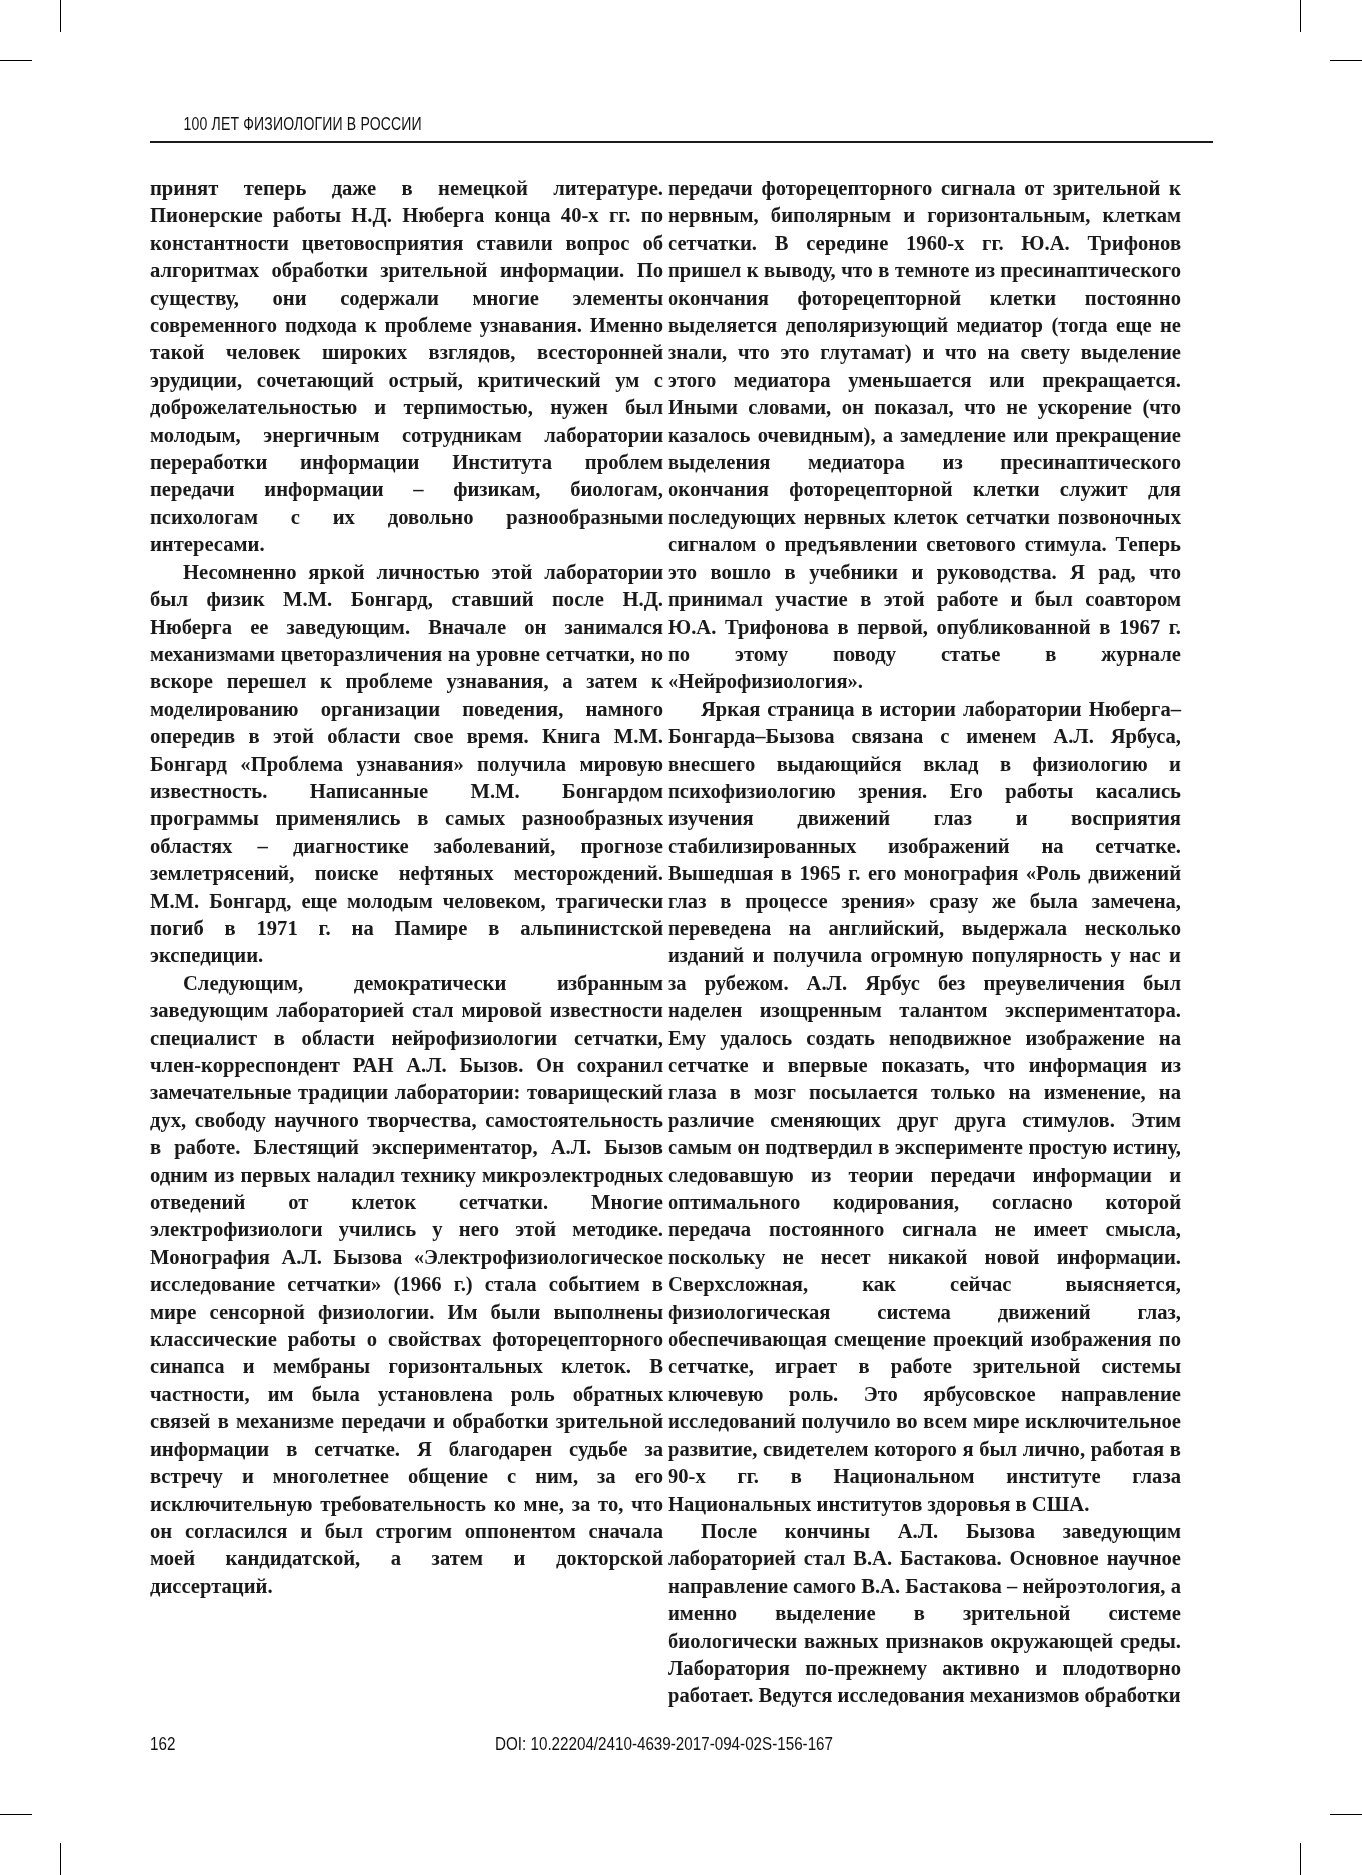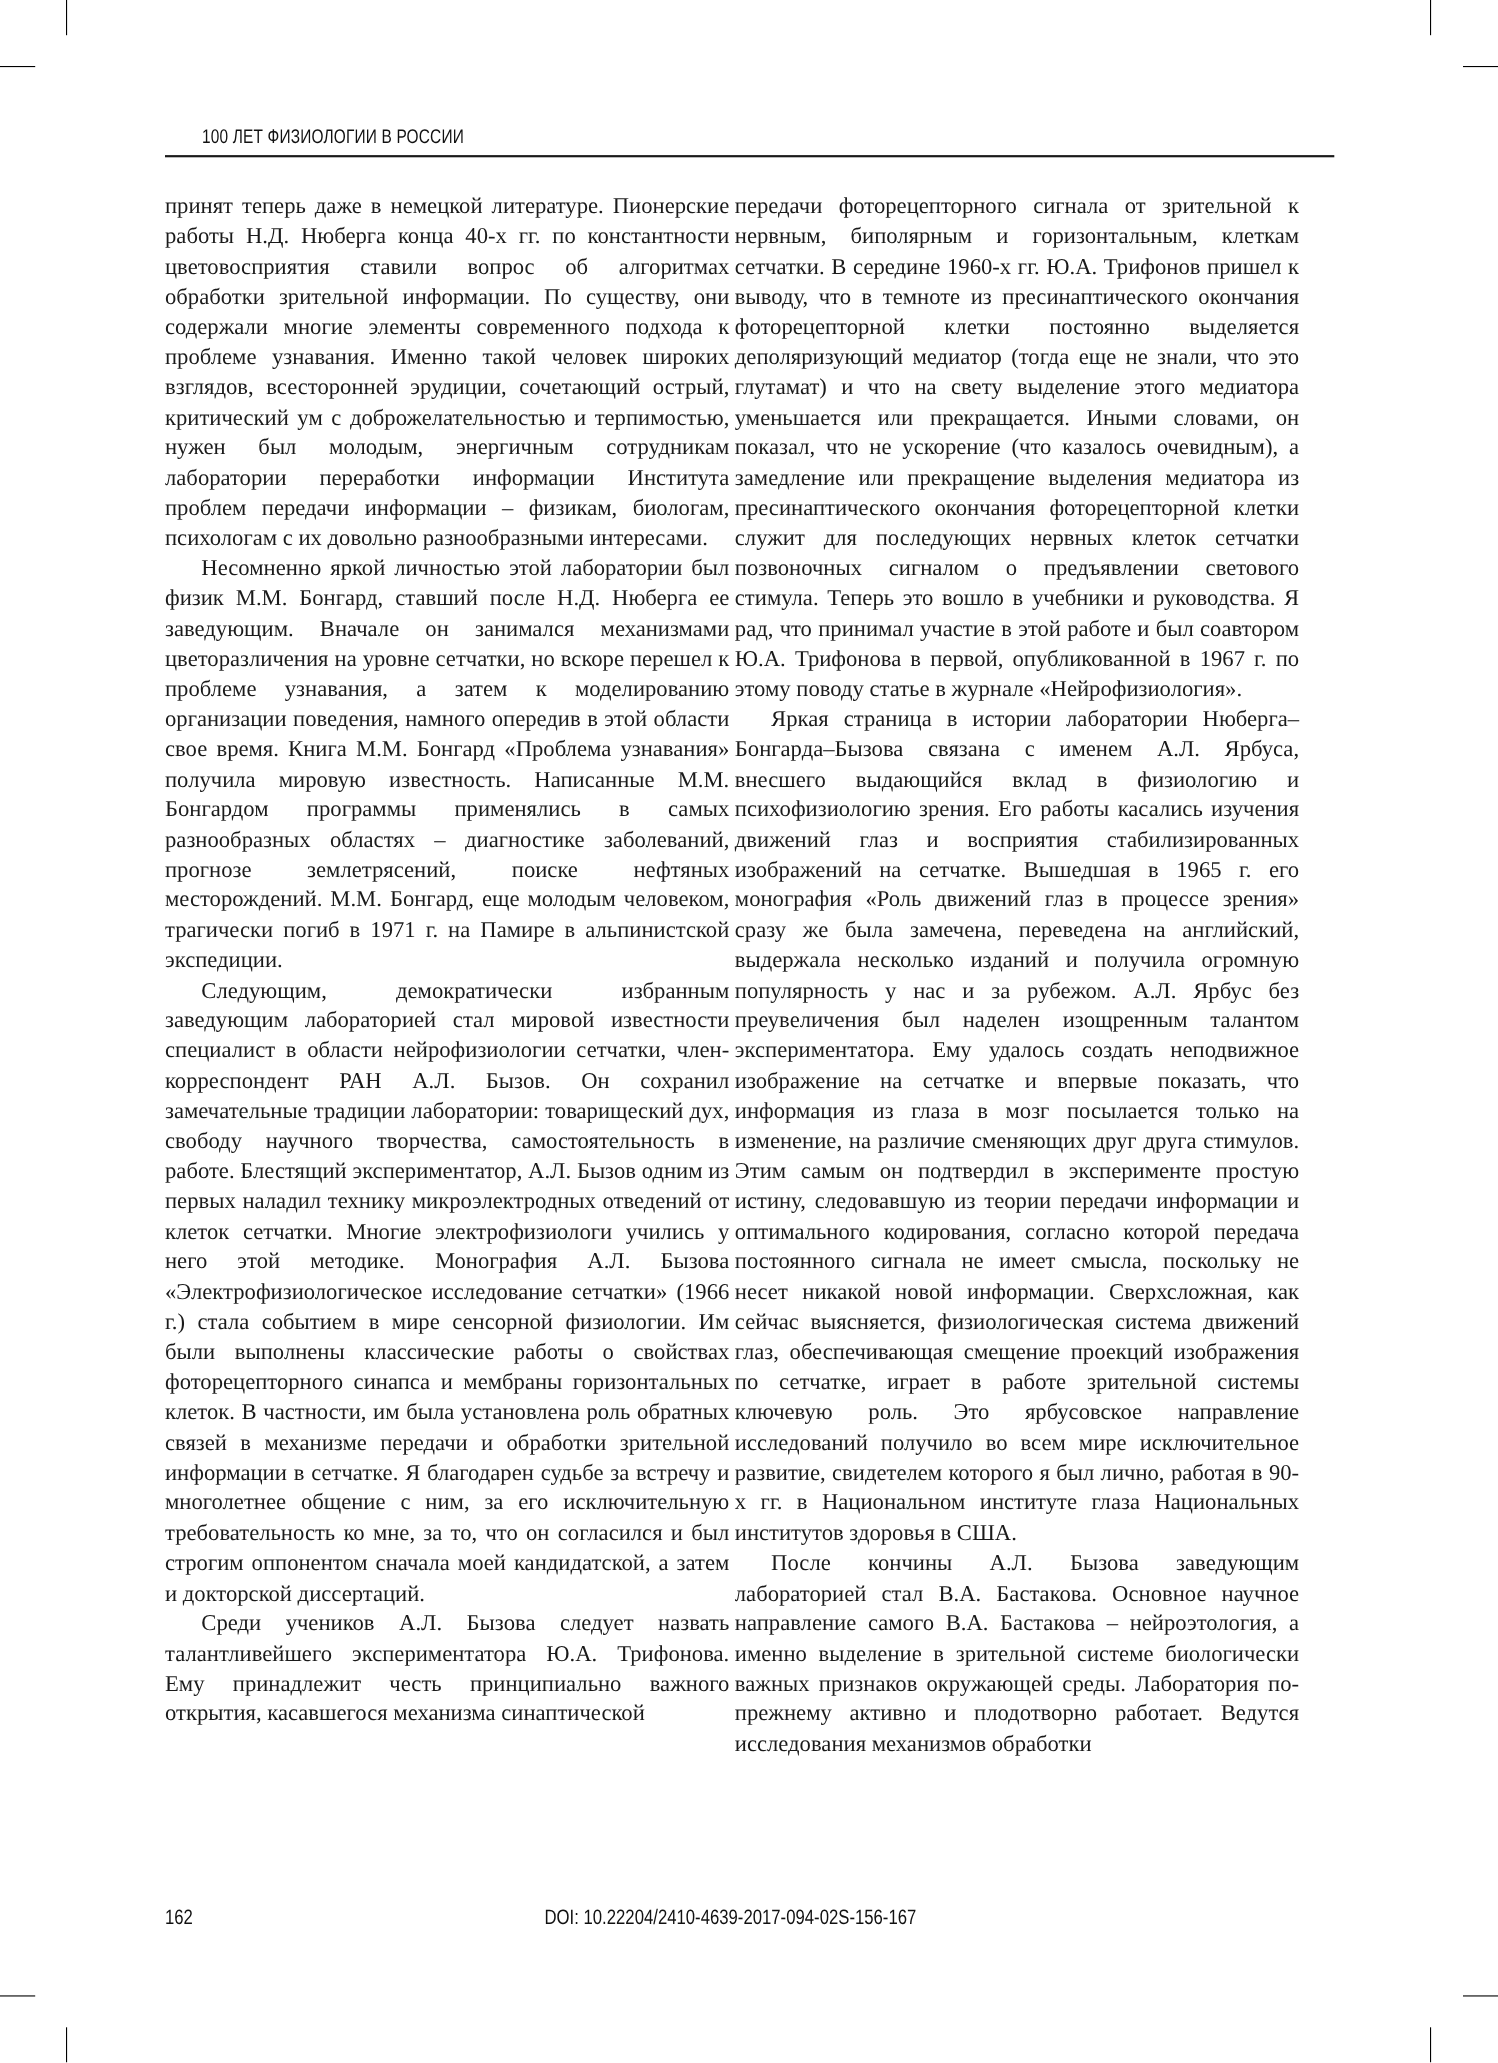--- a/index.html
+++ b/index.html
@@ -18,21 +18,21 @@
     font-size: 18px; letter-spacing: 0.2px;
     transform: scaleX(0.78); transform-origin: center;
     white-space: nowrap; color: #111;
   }
   .head-rule { position: absolute; left: 150px; width: 1063px; top: 141px; height: 2px; background: #1a1a1a; }
 
   .column {
     position: absolute; top: 175px; width: 513px;
     font-family: "Liberation Serif", serif;
     font-size: 20.6px; line-height: 27.4px;
-    text-align: justify; hyphens: manual;
+    text-align: justify; hyphens: manual; font-weight: bold;
   }
   .col-left { left: 150px; }
   .col-right { left: 668px; }
   .column p { margin: 0; text-indent: 33px; }
   .column p.cont { text-indent: 0; }
 
   .footer-num, .footer-doi {
     position: absolute; top: 1733px;
     font-family: "Liberation Sans", sans-serif; font-size: 19px;
     white-space: nowrap; color: #111;
@@ -54,21 +54,20 @@
 
 <div class="running-head">
   <span>100 ЛЕТ ФИЗИОЛОГИИ В РОССИИ</span>
 </div>
 <div class="head-rule"></div>
 
 <div class="column col-left">
   <p class="cont">принят теперь даже в немецкой литературе. Пионерские работы Н.Д. Нюберга конца 40-х гг. по константности цветовосприятия ставили вопрос об алгоритмах обработки зрительной информации. По существу, они содержали многие элементы современного подхода к проблеме узнавания. Именно такой человек широких взглядов, всесторонней эрудиции, сочетающий острый, критический ум с доброжелательностью и терпимостью, нужен был молодым, энергичным сотрудникам лаборатории переработки информации Института проблем передачи информации – физикам, биологам, психологам с их довольно разнообразными интересами.</p>
   <p>Несомненно яркой личностью этой лаборатории был физик М.М. Бонгард, ставший после Н.Д. Нюберга ее заведующим. Вначале он занимался механизмами цветоразличения на уровне сетчатки, но вскоре перешел к проблеме узнавания, а затем к моделированию организации поведения, намного опередив в этой области свое время. Книга М.М. Бонгард «Проблема узнавания» получила мировую известность. Написанные М.М. Бонгардом программы применялись в самых разнообразных областях – диагностике заболеваний, прогнозе землетрясений, поиске нефтяных месторождений. М.М. Бонгард, еще молодым человеком, трагически погиб в 1971 г. на Памире в альпинистской экспедиции.</p>
   <p>Следующим, демократически избранным заведующим лабораторией стал мировой известности специалист в области нейрофизиологии сетчатки, член-корреспондент РАН А.Л. Бызов. Он сохранил замечательные традиции лаборатории: товарищеский дух, свободу научного творчества, самостоятельность в работе. Блестящий экспериментатор, А.Л. Бызов одним из первых наладил технику микроэлектродных отведений от клеток сетчатки. Многие электрофизиологи учились у него этой методике. Монография А.Л. Бызова «Электрофизиологическое исследование сетчатки» (1966 г.) стала событием в мире сенсорной физиологии. Им были выполнены классические работы о свойствах фоторецепторного синапса и мембраны горизонтальных клеток. В частности, им была установлена роль обратных связей в механизме передачи и обработки зрительной информации в сетчатке. Я благодарен судьбе за встречу и многолетнее общение с ним, за его исключительную требовательность ко мне, за то, что он согласился и был строгим оппонентом сначала моей кандидатской, а затем и докторской диссертаций.</p>
-  <p>Среди учеников А.Л. Бызова следует назвать талантливейшего экспериментатора Ю.А. Трифонова. Ему принадлежит честь принципиально важного открытия, касавшегося механизма синаптической</p>
 </div>
 
 <div class="column col-right">
   <p class="cont">передачи фоторецепторного сигнала от зрительной к нервным, биполярным и горизонтальным, клеткам сетчатки. В середине 1960-х гг. Ю.А. Трифонов пришел к выводу, что в темноте из пресинаптического окончания фоторецепторной клетки постоянно выделяется деполяризующий медиатор (тогда еще не знали, что это глутамат) и что на свету выделение этого медиатора уменьшается или прекращается. Иными словами, он показал, что не ускорение (что казалось очевидным), а замедление или прекращение выделения медиатора из пресинаптического окончания фоторецепторной клетки служит для последующих нервных клеток сетчатки позвоночных сигналом о предъявлении светового стимула. Теперь это вошло в учебники и руководства. Я рад, что принимал участие в этой работе и был соавтором Ю.А. Трифонова в первой, опубликованной в 1967 г. по этому поводу статье в журнале «Нейрофизиология».</p>
   <p>Яркая страница в истории лаборатории Нюберга–Бонгарда–Бызова связана с именем А.Л. Ярбуса, внесшего выдающийся вклад в физиологию и психофизиологию зрения. Его работы касались изучения движений глаз и восприятия стабилизированных изображений на сетчатке. Вышедшая в 1965 г. его монография «Роль движений глаз в процессе зрения» сразу же была замечена, переведена на английский, выдержала несколько изданий и получила огромную популярность у нас и за рубежом. А.Л. Ярбус без преувеличения был наделен изощренным талантом экспериментатора. Ему удалось создать неподвижное изображение на сетчатке и впервые показать, что информация из глаза в мозг посылается только на изменение, на различие сменяющих друг друга стимулов. Этим самым он подтвердил в эксперименте простую истину, следовавшую из теории передачи информации и оптимального кодирования, согласно которой передача постоянного сигнала не имеет смысла, поскольку не несет никакой новой информации. Сверхсложная, как сейчас выясняется, физиологическая система движений глаз, обеспечивающая смещение проекций изображения по сетчатке, играет в работе зрительной системы ключевую роль. Это ярбусовское направление исследований получило во всем мире исключительное развитие, свидетелем которого я был лично, работая в 90-х гг. в Национальном институте глаза Национальных институтов здоровья в США.</p>
   <p>После кончины А.Л. Бызова заведующим лабораторией стал В.А. Бастакова. Основное научное направление самого В.А. Бастакова – нейроэтология, а именно выделение в зрительной системе биологически важных признаков окружающей среды. Лаборатория по-прежнему активно и плодотворно работает. Ведутся исследования механизмов обработки</p>
 </div>
 
 <div class="footer-num">162</div>
 <div class="footer-doi">DOI: 10.22204/2410-4639-2017-094-02S-156-167</div>

